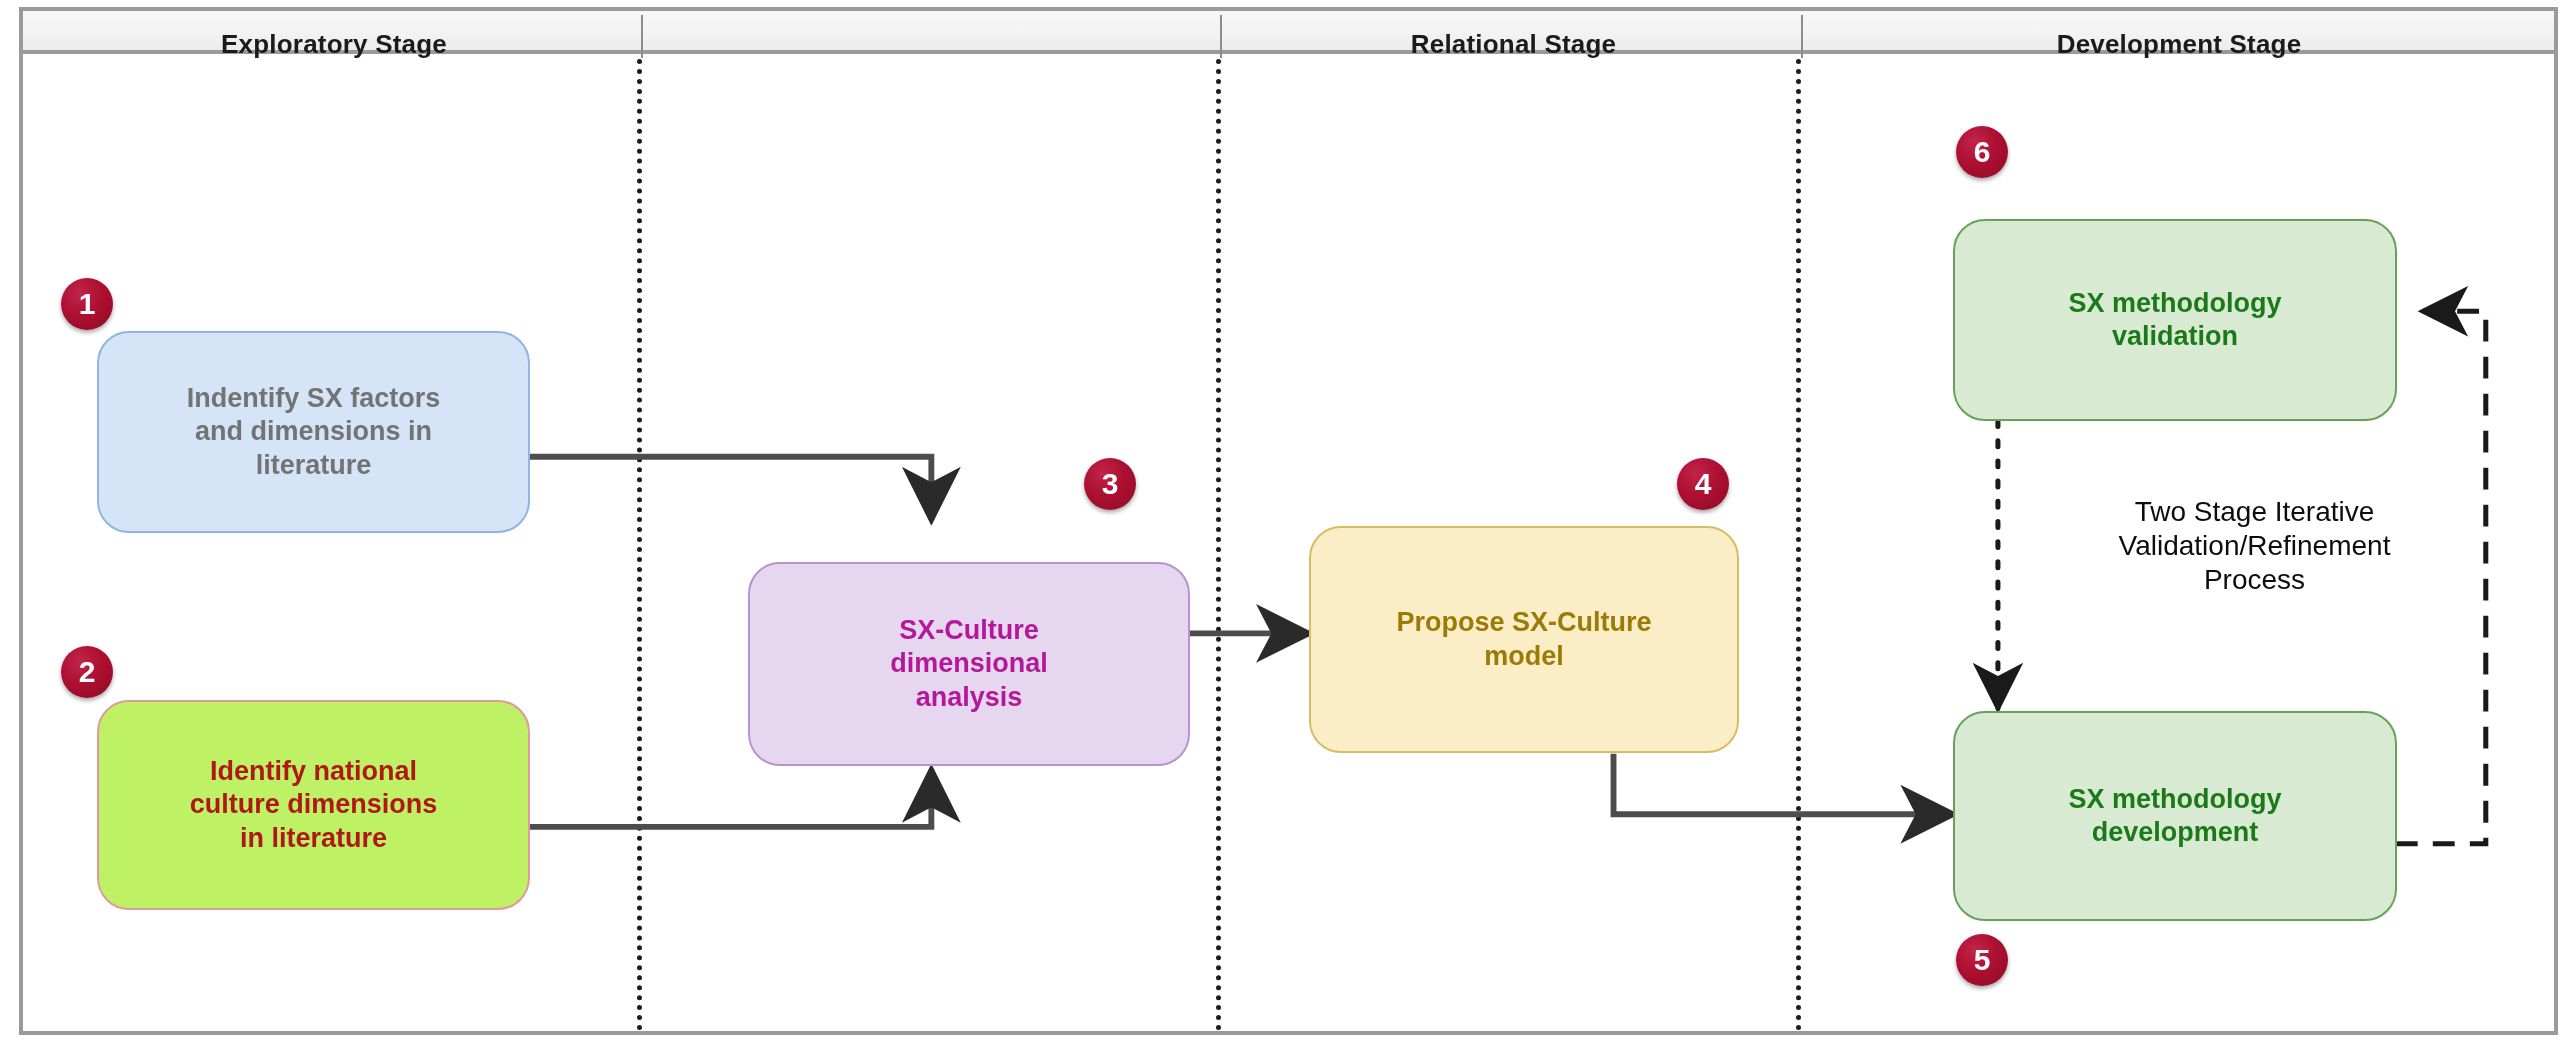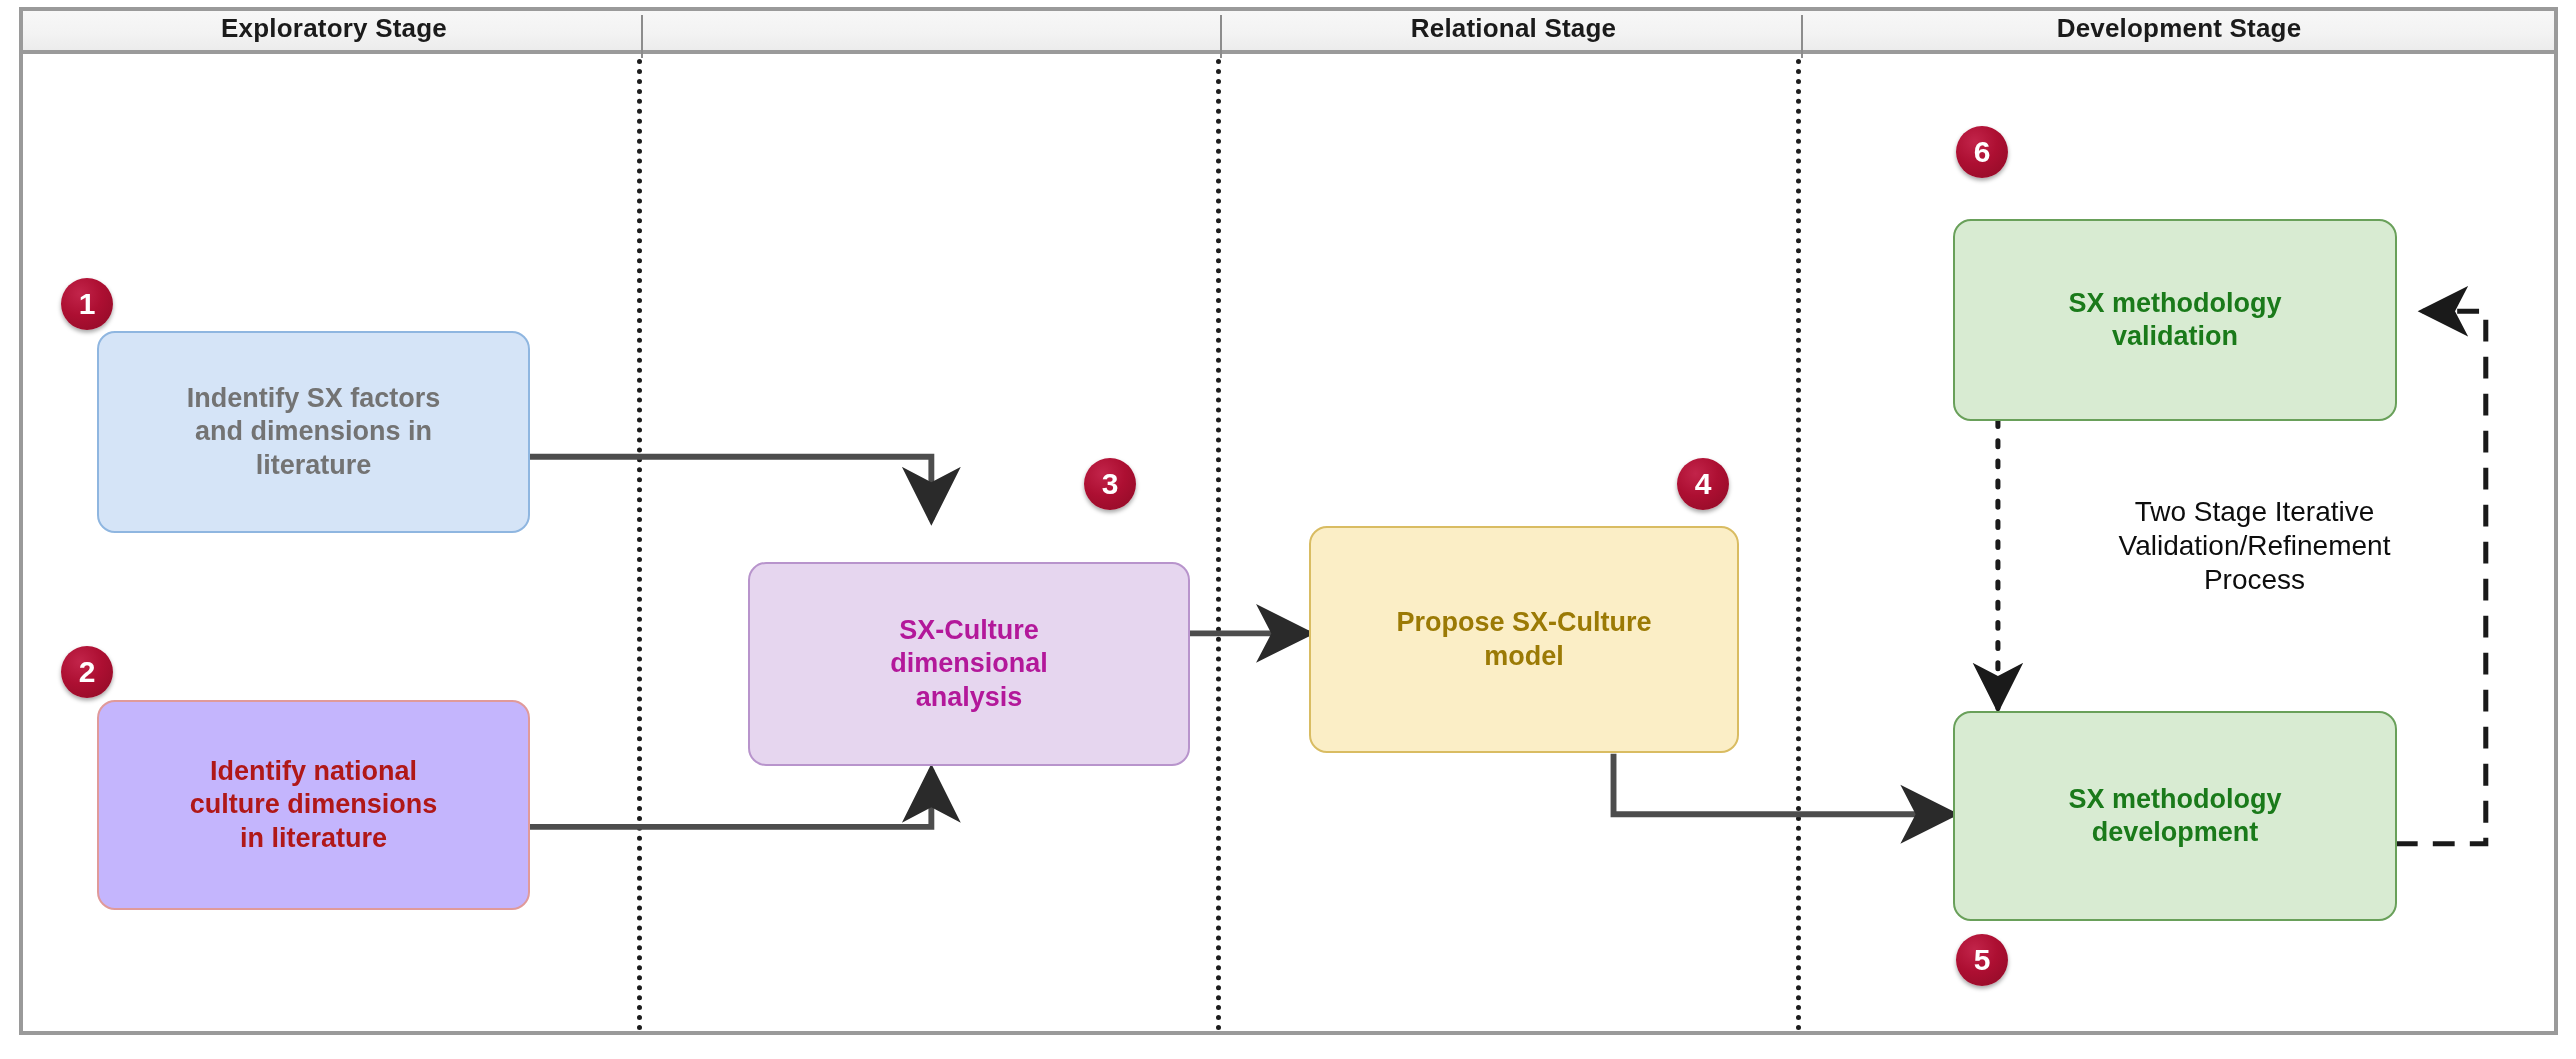--- a/index.html
+++ b/index.html
@@ -37,21 +37,21 @@
     height: 47px;
     box-sizing: border-box;
     background: linear-gradient(to bottom, #f7f7f7 0%, #f3f3f3 55%, #ececec 100%);
     border-bottom: 4.2px solid #9a9a9a;
     border-left: 4.2px solid #9a9a9a;
     border-right: 4.2px solid #9a9a9a;
     border-top: 4.2px solid #9a9a9a;
   }
   .lane-header {
     position: absolute;
-    top: 0;
+    top: 16px;
     height: 35px;
     display: flex;
     align-items: center;
     justify-content: center;
     font-size: 26px;
     font-weight: bold;
     color: #1b1b1b;
     letter-spacing: 0.2px;
     white-space: nowrap;
   }
@@ -67,34 +67,34 @@
   .lane-dotted {
     position: absolute;
     width: 0;
     border-left: 5.9px dotted #1c1c1c;
   }
 
   
   .node {
     position: absolute;
     box-sizing: border-box;
-    border-radius: 18px;
+    border-radius: 32px;
     display: flex;
     align-items: center;
     justify-content: center;
     text-align: center;
     font-weight: bold;
     font-size: 27px;
     line-height: 1.24;
     padding: 5px 11.8px;
   }
   .node .label { display: block; }
 
   .node-blue   { background: #d5e4f7; border: 2.5px solid #8fb6e0; color: #737373; }
-  .node-red    { background: #c4b5fd; border: 2.5px solid #e09a9a; color: #b01818; }
+  .node-red    { background: #bef264; border: 2.5px solid #e09a9a; color: #b01818; }
   .node-purple { background: #e6d6ef; border: 2.5px solid #b894cc; color: #b3189a; }
   .node-yellow { background: #fbeec6; border: 2.5px solid #d9bc62; color: #9b7a05; }
   .node-green  { background: #d8ebd2; border: 2.5px solid #69a05a; color: #1a7a1a; }
 
   
   .badge {
     position: absolute;
     width: 52px;
     height: 52px;
     border-radius: 50%;

